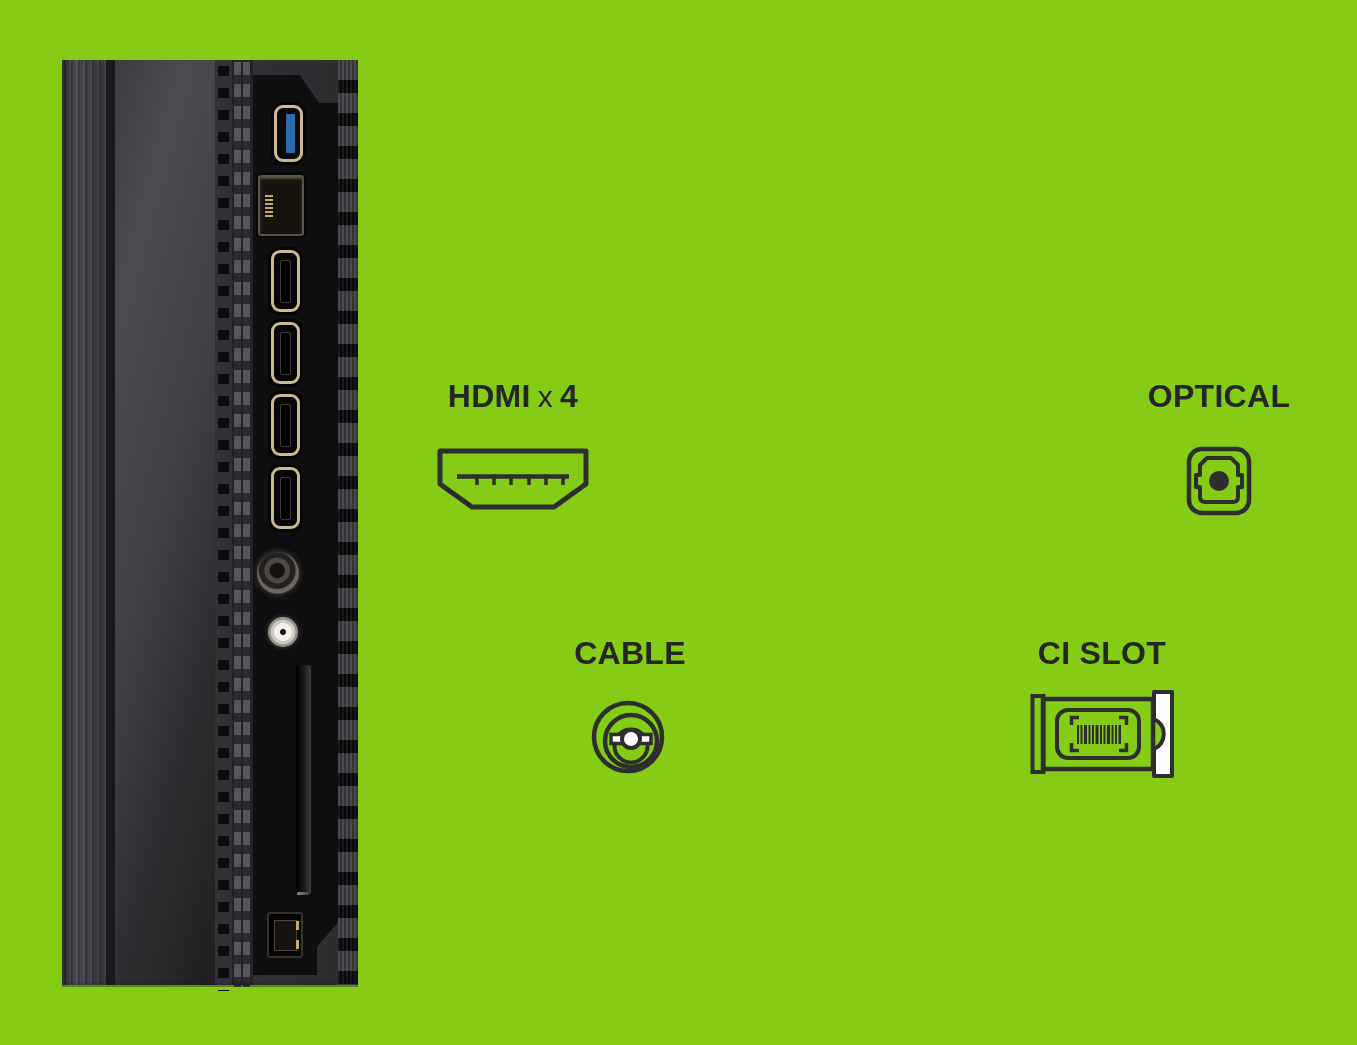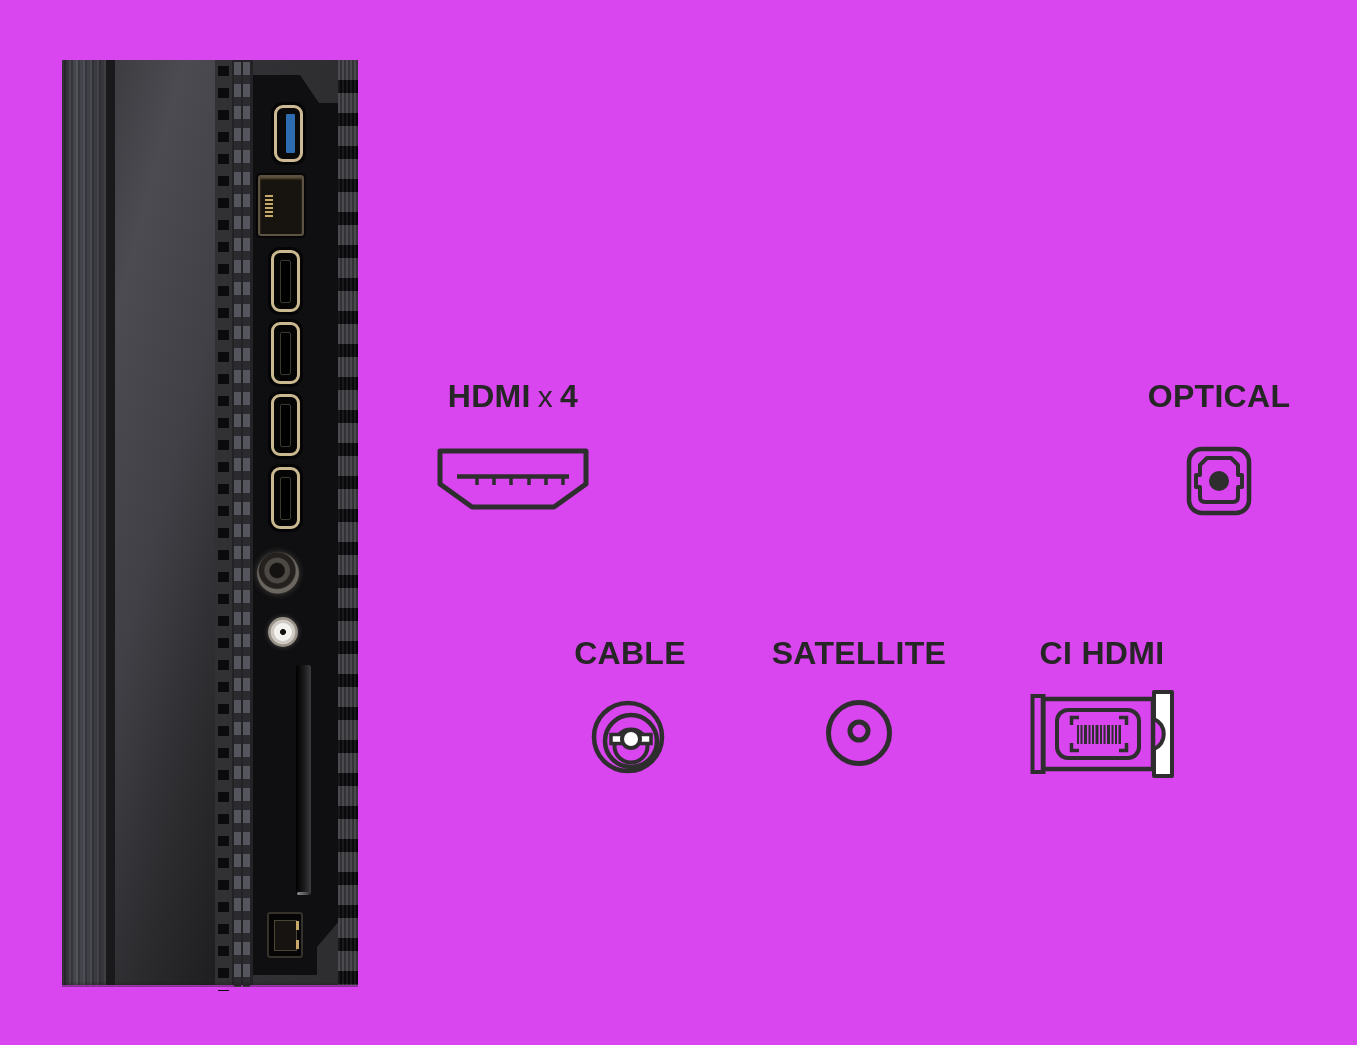--- a/index.html
+++ b/index.html
@@ -1,17 +1,17 @@
 <!DOCTYPE html>
 <html><head>
 <meta charset="utf-8">
 <style>
   html,body{margin:0;padding:0;background:#ffffff;}
   #stage{
-    position:relative;width:1357px;height:1045px;background:#d946ef;overflow:hidden;
+    position:relative;width:1357px;height:1045px;background:#84cc16;overflow:hidden;
     font-family:"Liberation Sans","DejaVu Sans",sans-serif;
   }
   
   #tv{position:absolute;left:62px;top:60px;width:296px;height:925px;}
   .tv-base{position:absolute;inset:0;background:linear-gradient(to right,#39393e,#2d2d30);}
   .edge-left{position:absolute;left:0;top:0;width:44px;height:100%;
     background:repeating-linear-gradient(90deg,#54545b 0 2px,#3a3a41 2px 4px,#474750 4px 7px);
   }
   .edge-left::after{content:"";position:absolute;inset:0;
     background:linear-gradient(90deg,rgba(0,0,0,.45),rgba(0,0,0,0) 30%,rgba(0,0,0,.25) 95%);}
@@ -145,30 +145,23 @@
     <svg class="ic" width="96" height="100" viewBox="0 0 96 100" style="margin-top:21px">
       <circle class="ln" stroke-width="4.5" cx="46" cy="44" r="34"></circle>
       <circle class="ln" stroke-width="4.5" cx="49" cy="48" r="26"></circle>
       <circle class="ln" stroke-width="4" cx="49" cy="53" r="16.5"></circle>
       <rect class="fw" stroke-width="3.5" x="29" y="41.5" width="12" height="9"></rect>
       <rect class="fw" stroke-width="3.5" x="57" y="41.5" width="12" height="9"></rect>
       <circle class="fw" stroke-width="4" cx="49" cy="46" r="9"></circle>
     </svg>
   </div>
 
-  <div class="grp" style="left:749px;top:635px;width:220px">
-    <div class="lbl"><span>SATELLITE</span></div>
-    <svg class="ic" width="70" height="70" viewBox="0 0 70 70" style="margin-top:27px">
-      <circle class="ln" stroke-width="5" cx="35" cy="34" r="30.5"></circle>
-      <circle class="ln" stroke-width="5" cx="35" cy="32" r="9"></circle>
-    </svg>
-  </div>
 
   <div class="grp" style="left:992px;top:635px;width:220px">
-    <div class="lbl"><span>CI HDMI</span></div>
+    <div class="lbl"><span>CI SLOT</span></div>
     <svg class="ic" width="150" height="94" viewBox="0 0 150 94" style="margin-top:15px">
       <rect class="ln" stroke-width="4" x="5.5" y="9" width="11" height="76"></rect>
       <rect class="ln" stroke-width="4.5" x="16" y="12" width="110" height="70"></rect>
       <path class="fw" stroke-width="4" stroke-linejoin="round" d="M127 5 H145 V89 H127 V62 C140 56 140 38 127 32 Z"></path>
       <rect class="ln" stroke-width="4" x="30" y="23" width="82" height="48" rx="11"></rect>
       <path class="ln" stroke-width="3.5" d="M52 30.5 H44.5 V38 M92 30.5 H99.5 V38 M99.5 56 V63.5 H92 M52 63.5 H44.5 V56"></path>
       <g class="fd">
         <rect x="50" y="38" width="2" height="19"></rect>
           <rect x="53.5" y="38" width="2" height="19"></rect>
         <rect x="57" y="38" width="3" height="19"></rect>

